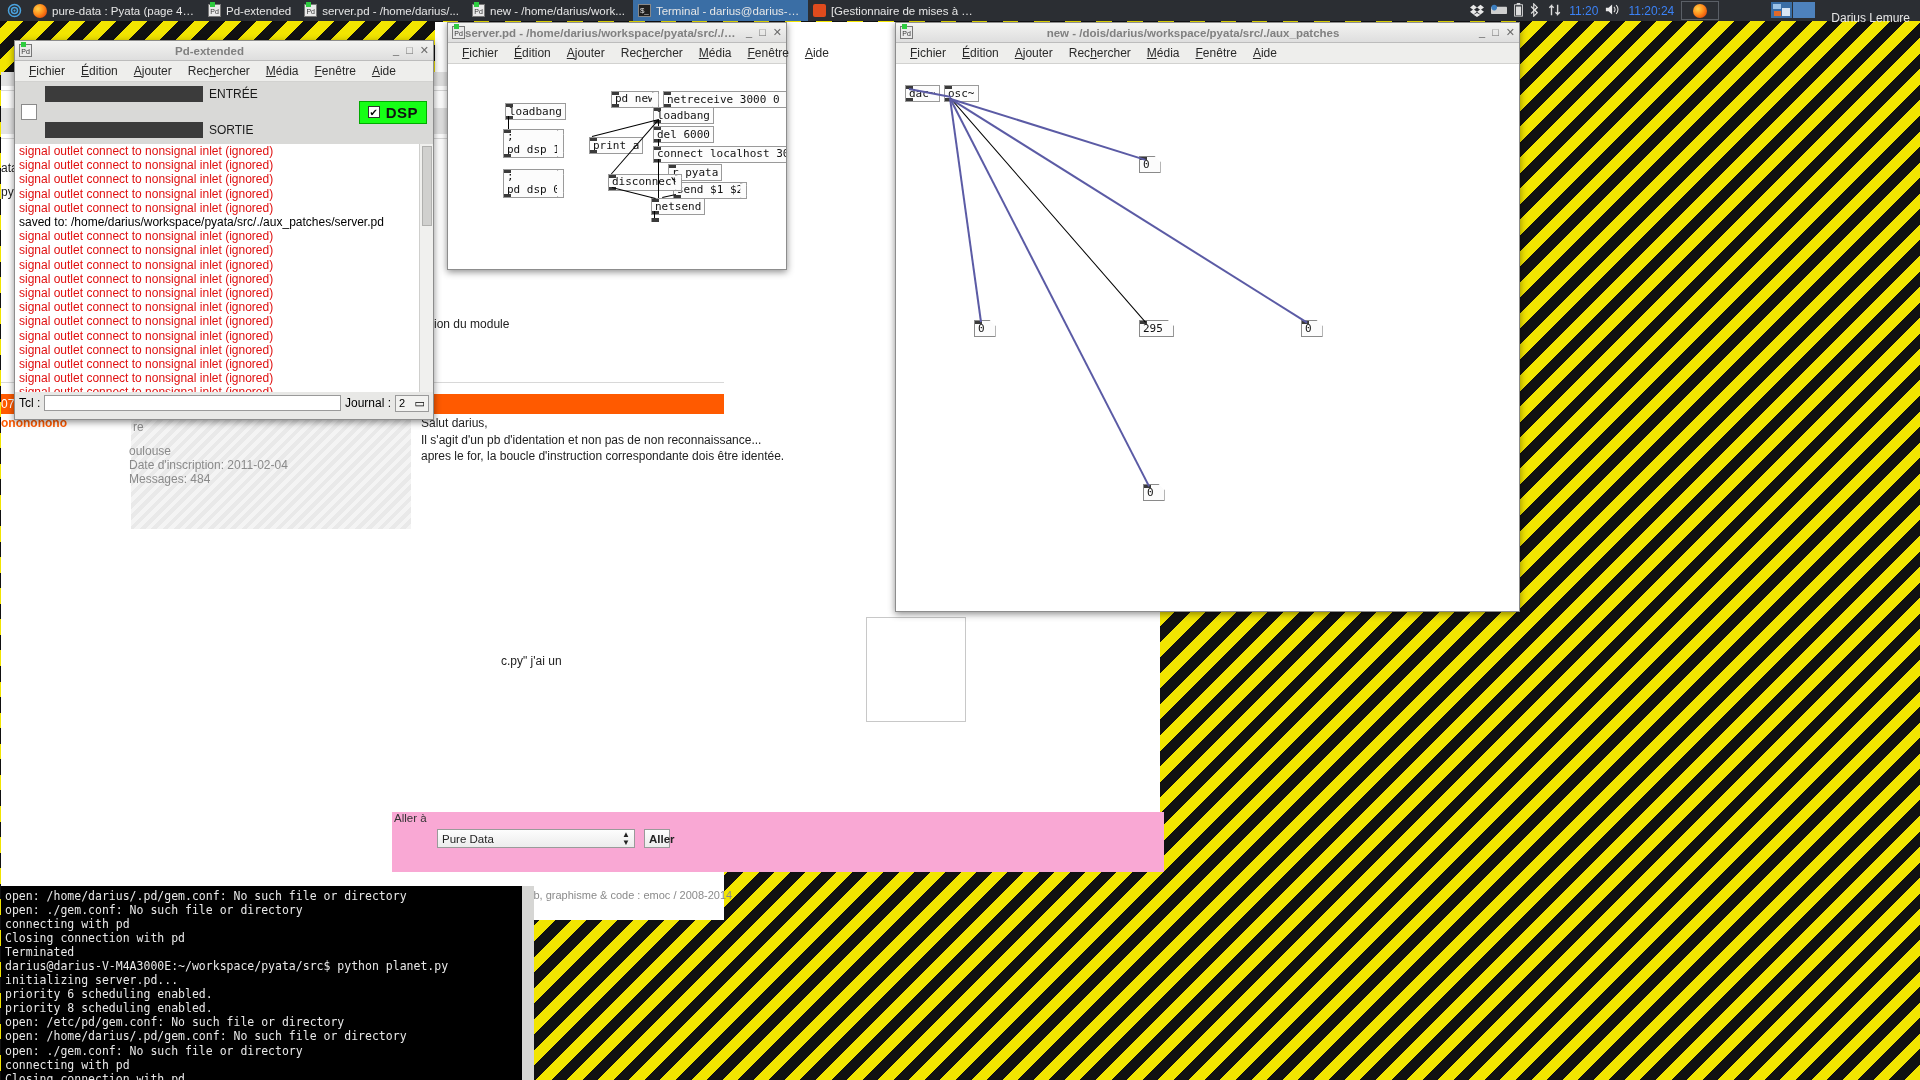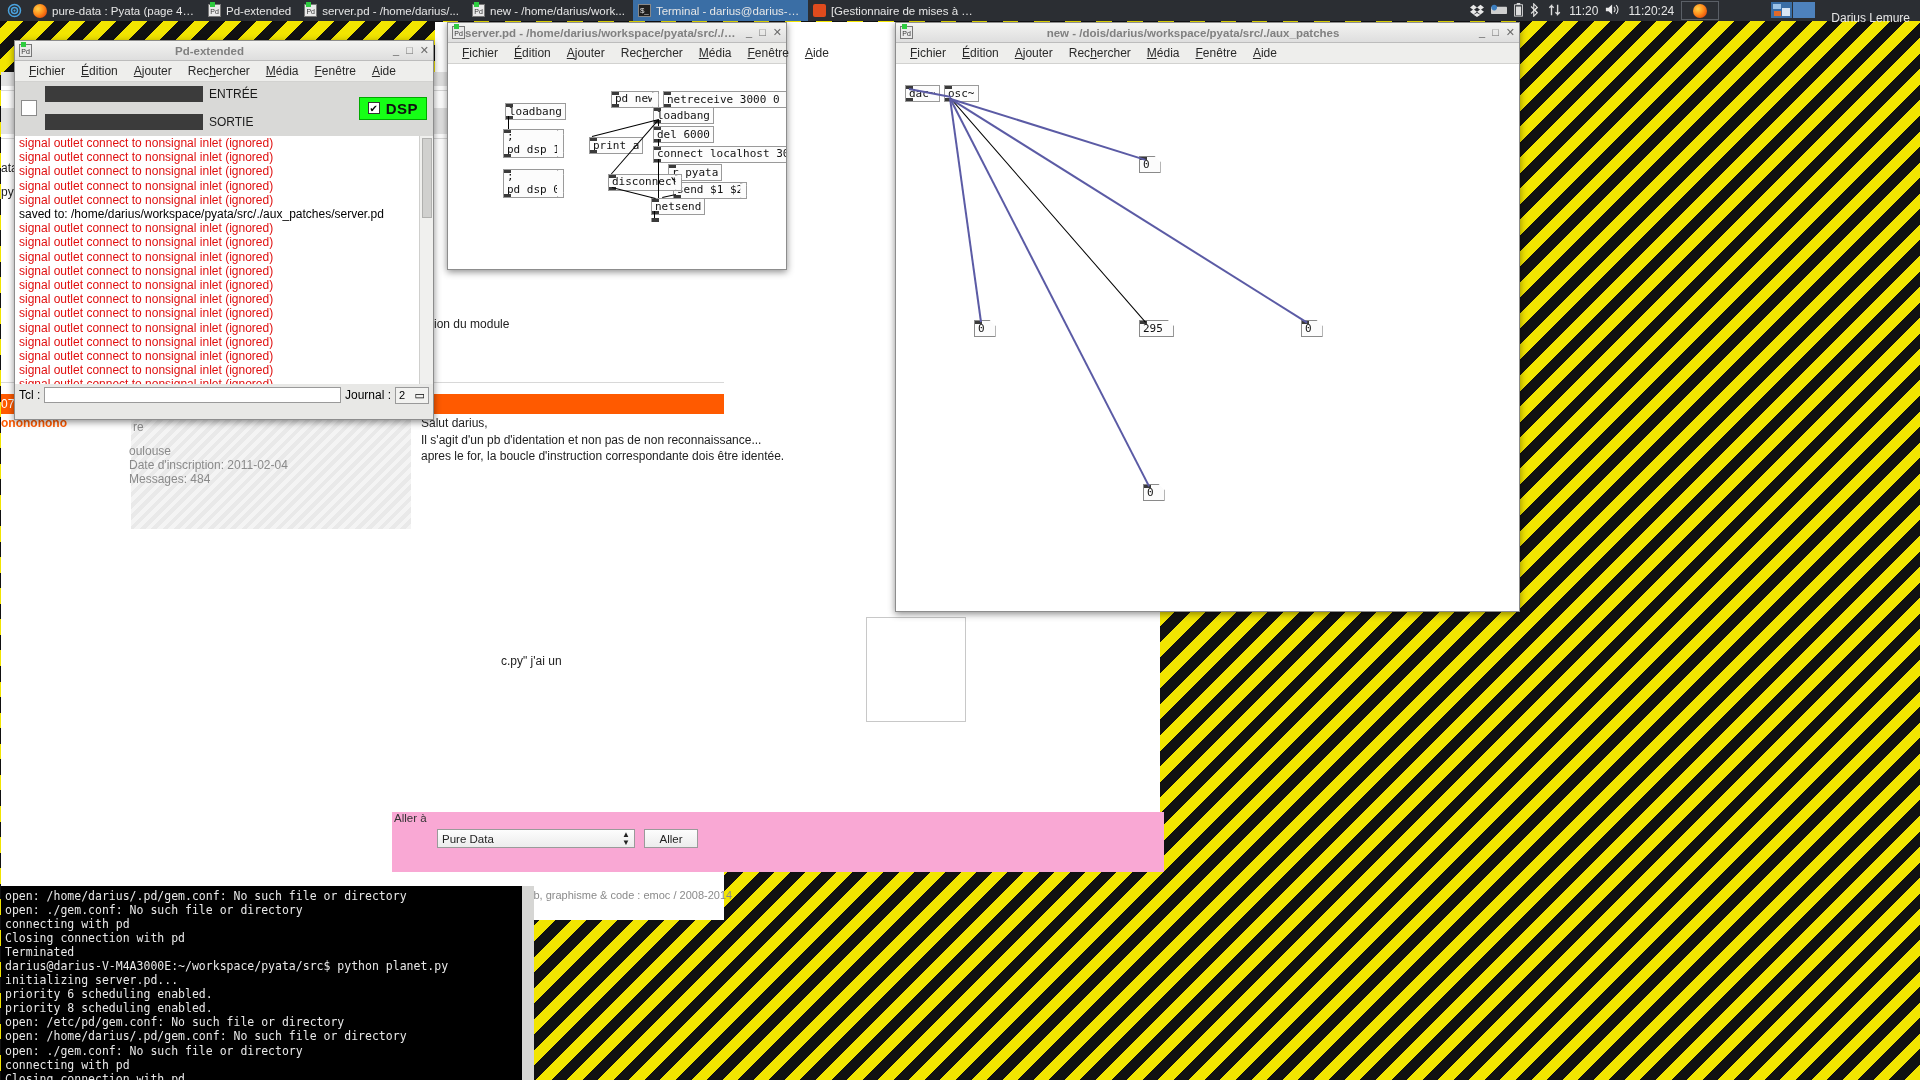--- a/index.html
+++ b/index.html
@@ -36,21 +36,21 @@
   .tb-launcher { width: 28px; display:flex; align-items:center; justify-content:center; }
   .tb-task {
     display: flex; align-items: center; gap: 5px;
     height: 21px; padding: 0 8px 0 5px;
     max-width: 175px; white-space: nowrap; overflow: hidden;
   }
   .tb-task.active { background: #3a6ea5; }
   .tb-task .lbl { overflow:hidden; text-overflow: ellipsis; }
   .tb-spacer { flex: 1 1 auto; }
   .tray { display:flex; align-items:center; gap: 7px; padding-right: 6px; }
-  .tray .clock { font-size: 12px; color:#e5e5e5; }
+  .tray .clock { font-size: 12px; color:#3b82f6; }
   .tray-box { width: 38px; height: 19px; border: 1px solid #5a5f66; display:flex;align-items:center;justify-content:center;}
   .tray-box2 { width: 38px; height: 19px; }
   .tb-user { padding: 0 10px; font-size: 12px; margin-top: 14px; }
 
   
   .pdicon { position:relative; width: 13px; height: 13px; background:#e9e9e9; border:1px solid #777; flex:0 0 auto; }
   .pdicon:after{ content:""; position:absolute; left:1px; top:-3px; width:5px;height:5px;background:#2ecc40; }
   .pdicon .t{ position:absolute; inset:0; font-size:7px; line-height:13px; text-align:center; color:#333; font-family:"Liberation Sans",sans-serif;}
   .fficon { width:14px;height:14px;border-radius:50%;
      background: radial-gradient(circle at 35% 35%, #ffd24a 0%, #ff8c1a 45%, #e8560f 75%, #8c2b05 100%);
@@ -70,21 +70,21 @@
   .wbtns span{ cursor:default; }
   .menubar { height:21px; display:flex; align-items:center; gap:0px;
              background:#eeeeec; border-bottom:1px solid #d2d2d0; padding-left:6px; font-size:12px; color:#2a2a2a;}
   .menubar .mi{ padding: 2px 8px; }
   .menubar .mi u{ text-decoration: underline; }
 
   
   #pd-main { left:14px; top:40px; width:420px; height:380px; }
   #pd-main .iobox { display:flex; align-items:center; padding:4px 6px 6px 6px; background:#d9d9d7;}
   .dsp-check { width:16px;height:16px;background:#fff;border:1px solid #8a8a8a; margin-right:8px;}
-  .meters { display:flex; flex-direction:column; gap:12px; }
+  .meters { display:flex; flex-direction:column; gap:20px; }
   .meterrow{ display:flex; align-items:center; gap:6px;}
   .meterbar{ width:158px; height:16px; background:#3b3b3b; }
   .meterlbl{ font-size:12px; color:#1a1a1a;}
   .dspbtn { margin-left:auto; background:#16ff16; border:1px solid #0a0; display:flex;
             align-items:center; gap:6px; padding:2px 8px; }
   .dspbtn .cb{ width:12px;height:12px;background:#fff;border:1px solid #333; font-size:10px; line-height:11px; text-align:center;}
   .dspbtn .tx{ font-weight:bold; font-size:15px; color:#111; letter-spacing:.5px;}
   #pd-console { background:#ffffff; height:248px; overflow:hidden; position:relative;
                 font-family:"Liberation Sans", sans-serif; font-size:12px; line-height:14.2px; padding-left:4px;}
   #pd-console .err{ color:#e01010; white-space:nowrap;}
@@ -215,21 +215,21 @@
 </div>
 
 <div id="popup-note"></div>
 
 <div id="footer-strip">
   <div style="position:absolute;left:2px;top:0px;font-size:11.5px;color:#333;">Aller à</div>
   <div class="gobox" style="left:0px;top:17px;width:198px;height:19px;">
     <span>Pure Data</span>
     <span style="margin-left:auto;font-size:8px;line-height:8px;">▲<br>▼</span>
   </div>
-  <div class="gobox" style="left:207px;top:17px;width:54px;height:19px;justify-content:center;">
+  <div class="gobox" style="left:207px;top:17px;width:26px;height:19px;font-weight:bold;">
     <span>Aller</span>
   </div>
 </div>
 
 <div class="win" id="pd-main">
   <div class="titlebar">
     <span class="pdicon">
         <span class="t">Pd</span>
       </span>
     <div class="ttl">Pd-extended</div>

